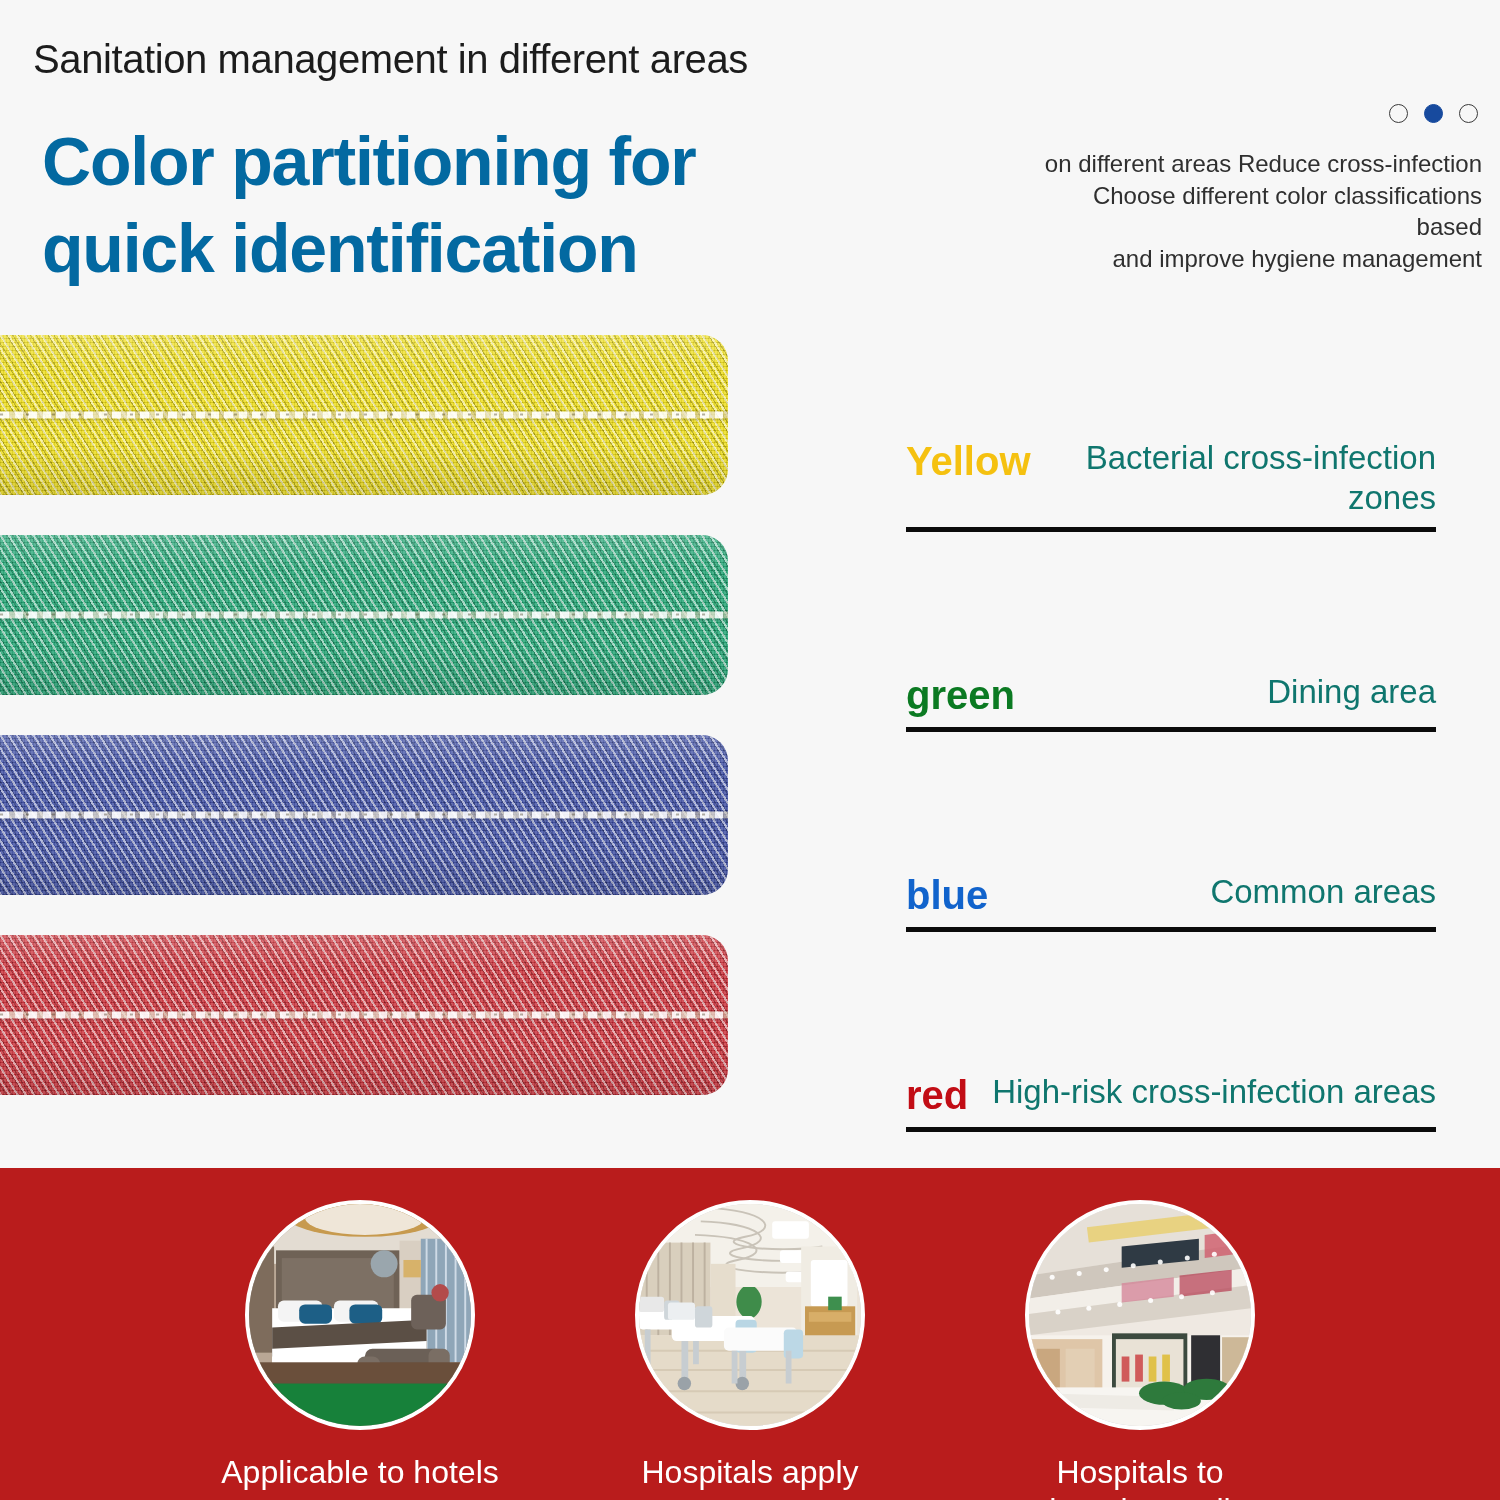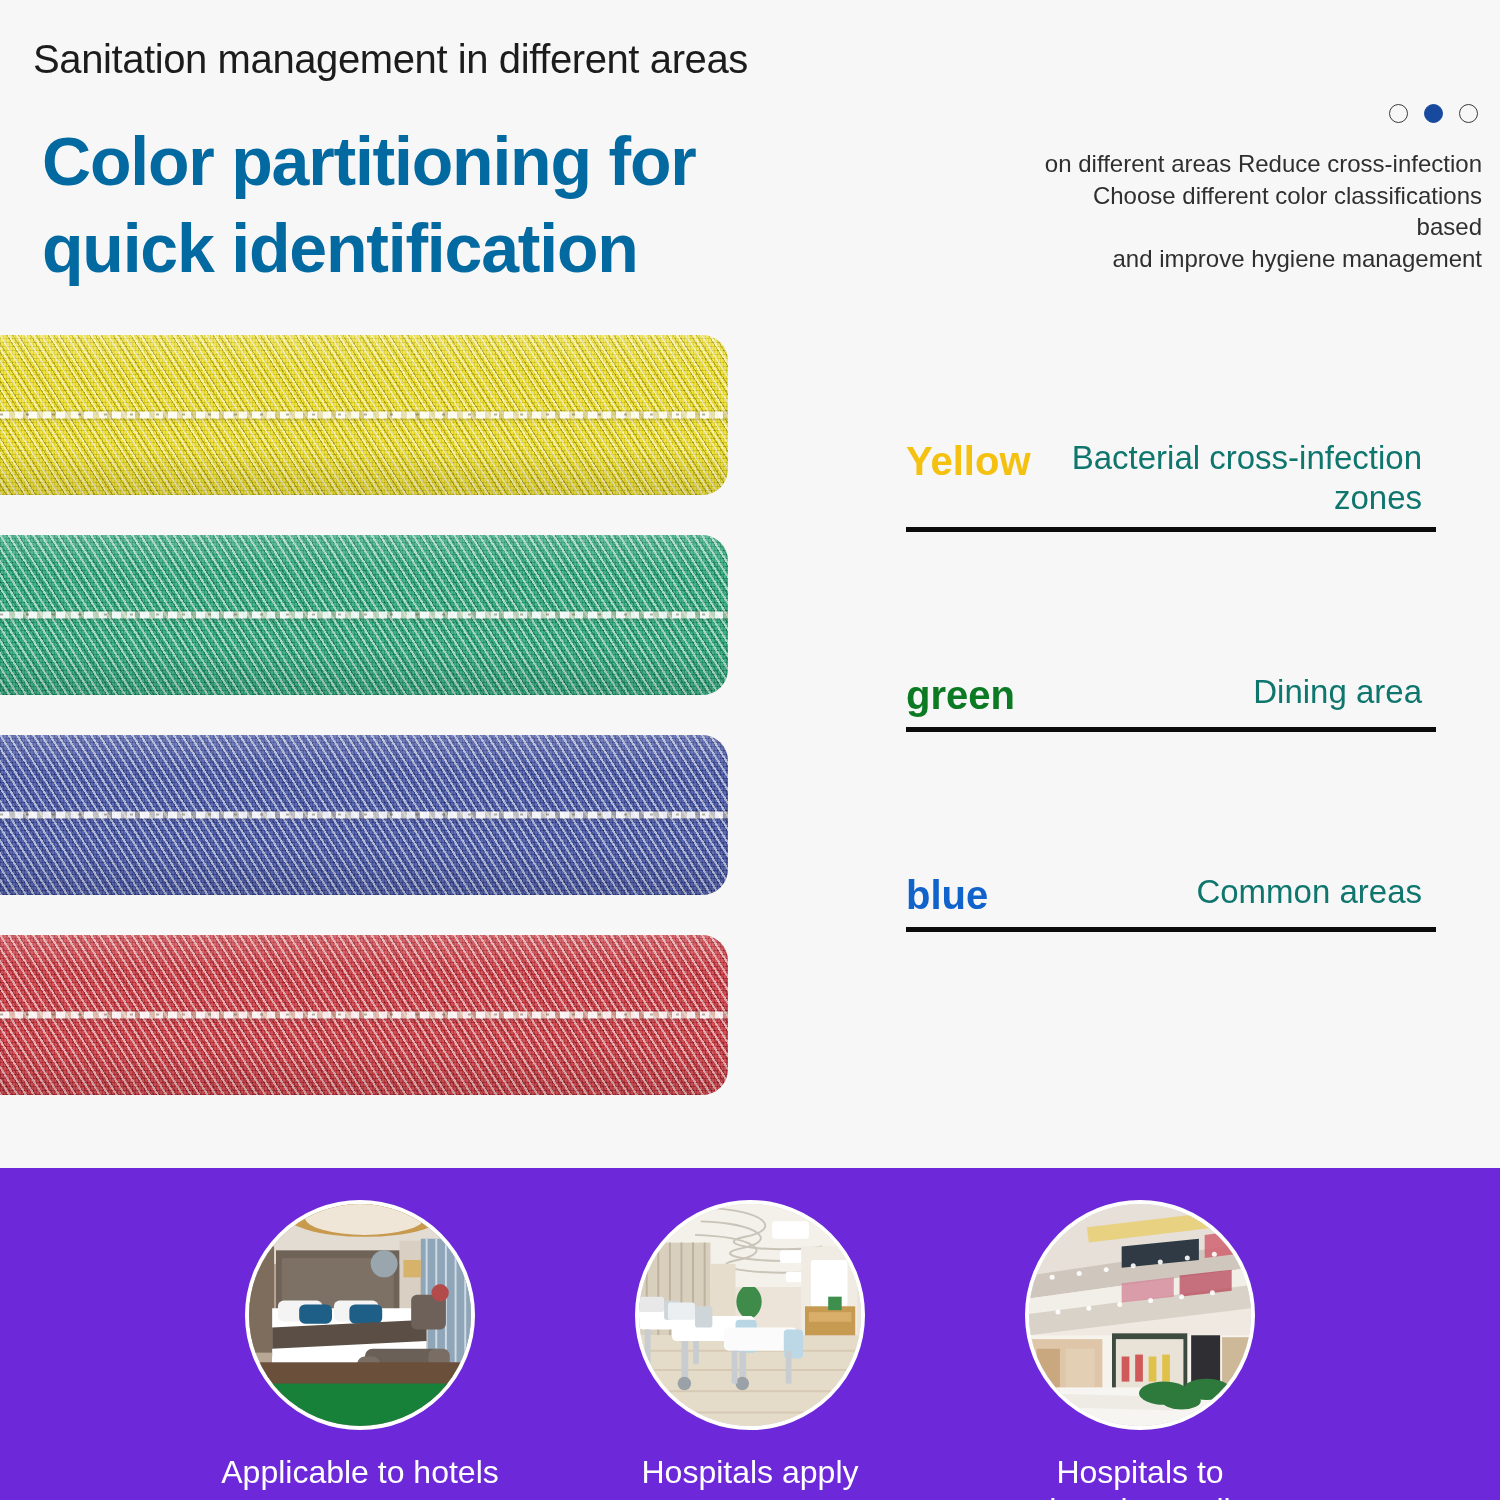--- a/index.html
+++ b/index.html
@@ -91,21 +91,21 @@
     position:absolute;inset:0;
     background:linear-gradient(180deg,
       rgba(255,255,255,.16) 0%, rgba(255,255,255,0) 22%,
       rgba(0,0,0,0) 70%, rgba(0,0,0,.10) 100%);
   }
 
   
   .legend{position:absolute;left:906px;top:352px;width:530px;}
   .lrow{position:relative;height:200px;}
   .lrow .inner{
-    position:absolute;left:0;right:14px;bottom:34px;
+    position:absolute;left:0;right:0;bottom:34px;
     display:flex;align-items:flex-start;gap:14px;
   }
   .lname{
     font-size:40px;font-weight:bold;line-height:1.15;white-space:nowrap;
     flex:0 0 auto;
   }
   .ldesc{
     font-size:33px;line-height:1.22;color:#0f766e;text-align:right;flex:1 1 auto;
   }
   .lrule{
@@ -203,23 +203,30 @@
       </div>
       <div class="lrule"></div>
     </div>
     <div class="lrow">
       <div class="inner">
         <span class="lname" id="lname2" style="color: rgb(17, 99, 204);">blue</span>
         <span class="ldesc">Common areas</span>
       </div>
       <div class="lrule"></div>
     </div>
-  </div>
-
-  <div class="band" style="background: #6d28d9;">
+    <div class="lrow">
+      <div class="inner">
+        <span class="lname" id="lname3" style="color: rgb(194, 13, 21);">red</span>
+        <span class="ldesc">High-risk cross-infection areas</span>
+      </div>
+      <div class="lrule"></div>
+    </div>
+  </div>
+
+  <div class="band" style="background: #b91c1c;">
     <div class="cards">
 
       <div class="card">
         <div class="thumb">
           <svg viewBox="0 0 230 230" preserveAspectRatio="xMidYMid slice">
             <rect x="0" y="0" width="230" height="230" fill="#b9a795"></rect>
             <rect x="0" y="0" width="230" height="62" fill="#e3dcd2"></rect>
             <ellipse cx="120" cy="8" rx="86" ry="26" fill="#c79a4e"></ellipse>
             <ellipse cx="120" cy="14" rx="62" ry="18" fill="#efe6d8"></ellipse>
             <rect x="28" y="48" width="128" height="66" fill="#6f6256"></rect>

